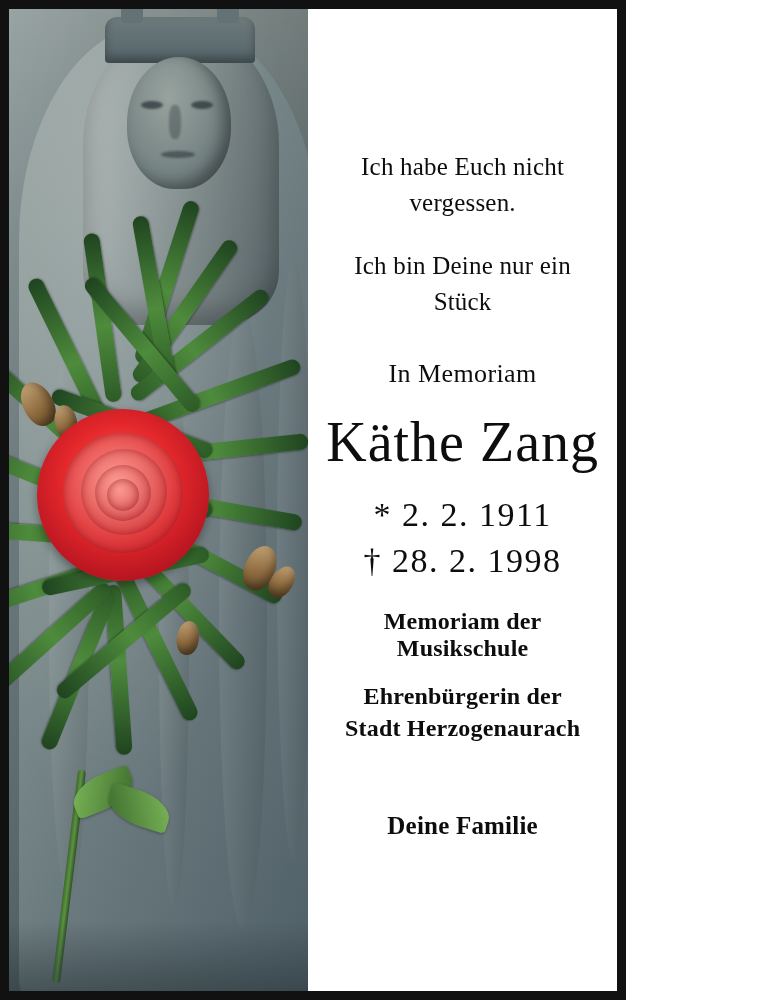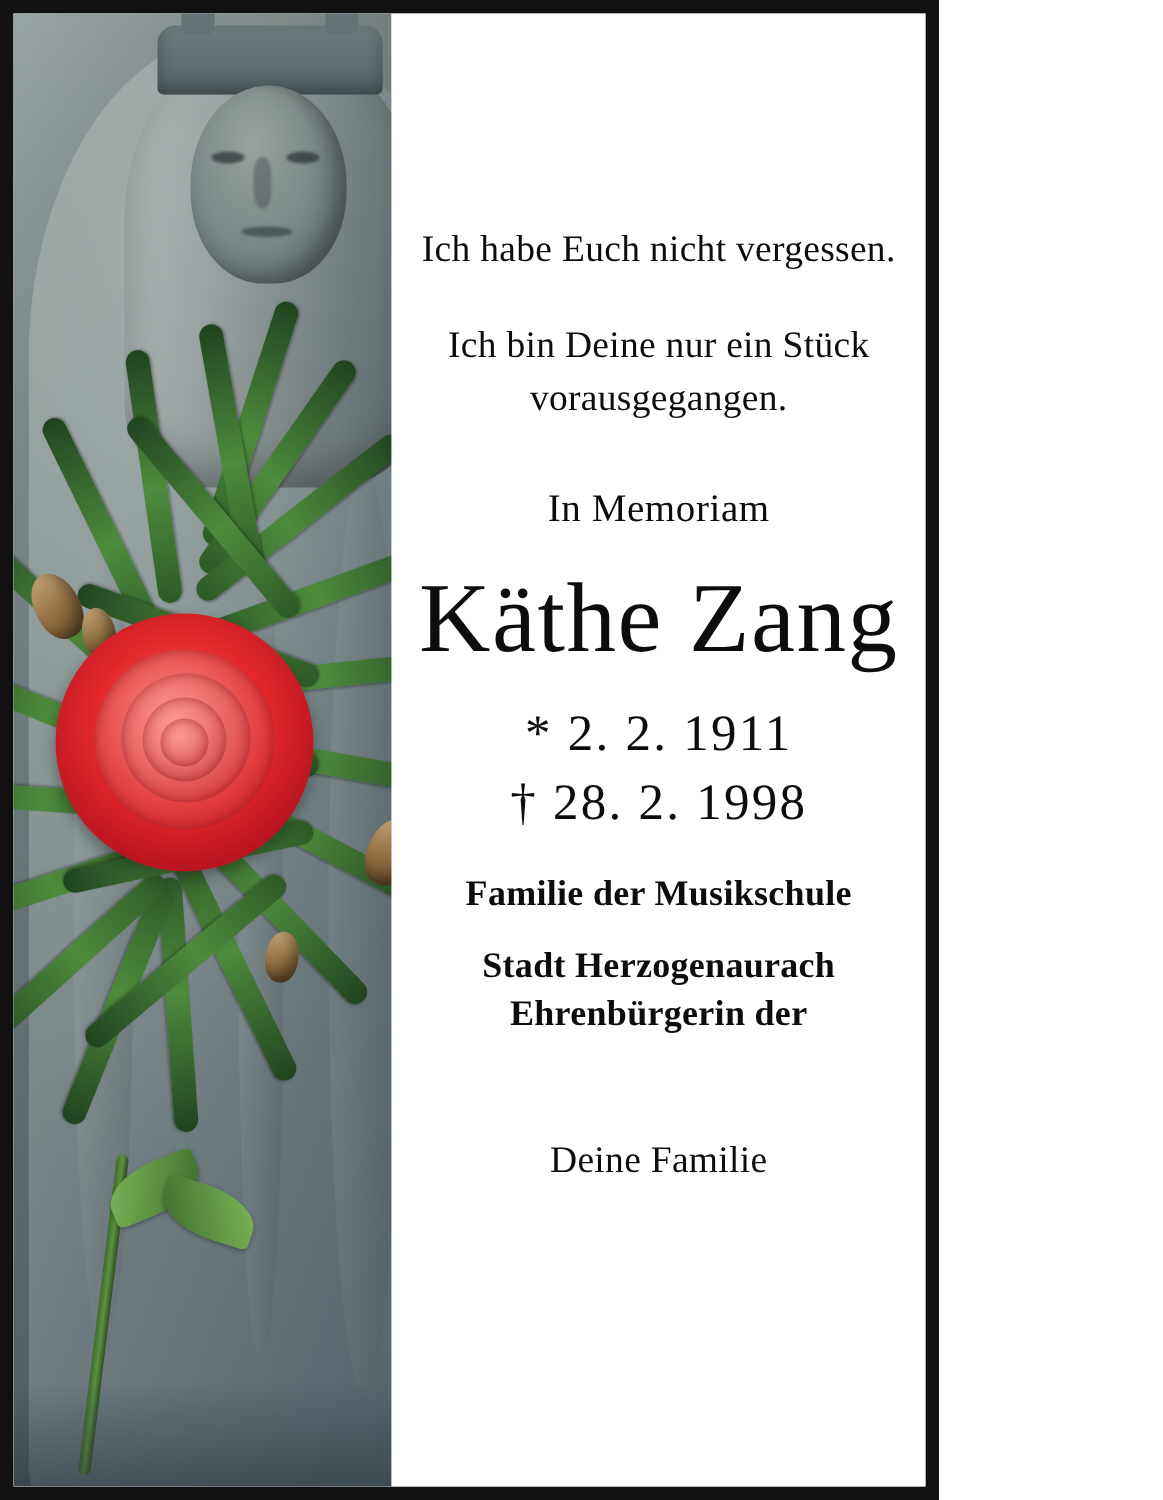--- a/index.html
+++ b/index.html
@@ -229,21 +229,21 @@
     margin-top: 28px;
   }
   .in-memoriam {
     margin-top: 40px;
     font-size: 26px;
     font-weight: normal;
     letter-spacing: 0.4px;
   }
   .name {
     margin-top: 24px;
-    font-size: 66px;
+    font-size: 56px;
     line-height: 1.05;
     letter-spacing: 1px;
     white-space: nowrap;
   }
   .dates {
     margin-top: 20px;
     text-align: center;
     font-size: 34px;
     line-height: 1.35;
     font-variant: small-caps;
@@ -260,21 +260,21 @@
     margin-top: 18px;
     font-size: 24px;
     font-weight: bold;
     text-align: center;
     line-height: 1.34;
     letter-spacing: 0.2px;
   }
   .family {
     margin-top: 68px;
     font-size: 25px;
-    font-weight: normal;
+    font-weight: bold;
     text-align: center;
     letter-spacing: 0.2px;
   }
 </style>
 </head>
 <body>
 
 <div class="page">
   <div class="inner">
 
@@ -338,36 +338,35 @@
       <div class="stem"></div>
       <div class="leaf" style="left:62px; top:766px; transform:rotate(-22deg);"></div>
       <div class="leaf" style="left:98px; top:782px; transform:rotate(18deg) scaleX(-1);"></div>
       <div class="stone-base"></div>
     </div>
 
     <div class="text-col">
       <div class="verse">
         <div>Ich habe Euch nicht vergessen.</div>
         <div class="line2">Ich bin Deine nur ein Stück</div>
-        <div>vorausgegangen.</div>
       </div>
 
       <div class="in-memoriam">In Memoriam</div>
 
       <div class="name">Käthe Zang</div>
 
       <div class="dates">
         <div>* 2. 2. 1911</div>
         <div>† 28. 2. 1998</div>
       </div>
 
-      <div class="role">Familie der Musikschule</div>
+      <div class="role">Memoriam der Musikschule</div>
 
       <div class="honor">
+        <div>Ehrenbürgerin der</div>
         <div>Stadt Herzogenaurach</div>
-        <div>Ehrenbürgerin der</div>
       </div>
 
       <div class="family">Deine Familie</div>
     </div>
 
   </div>
 </div>
 
 </body></html>

